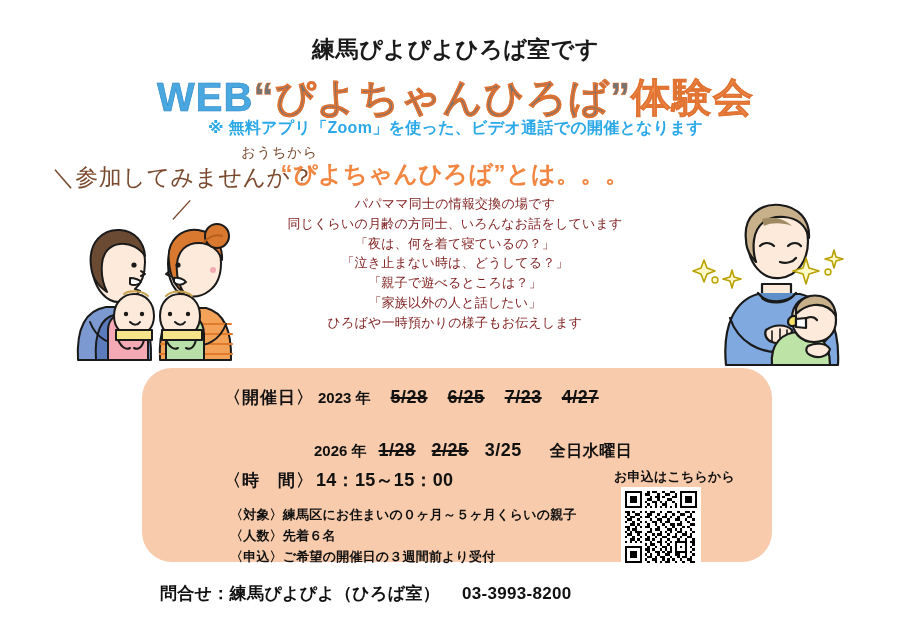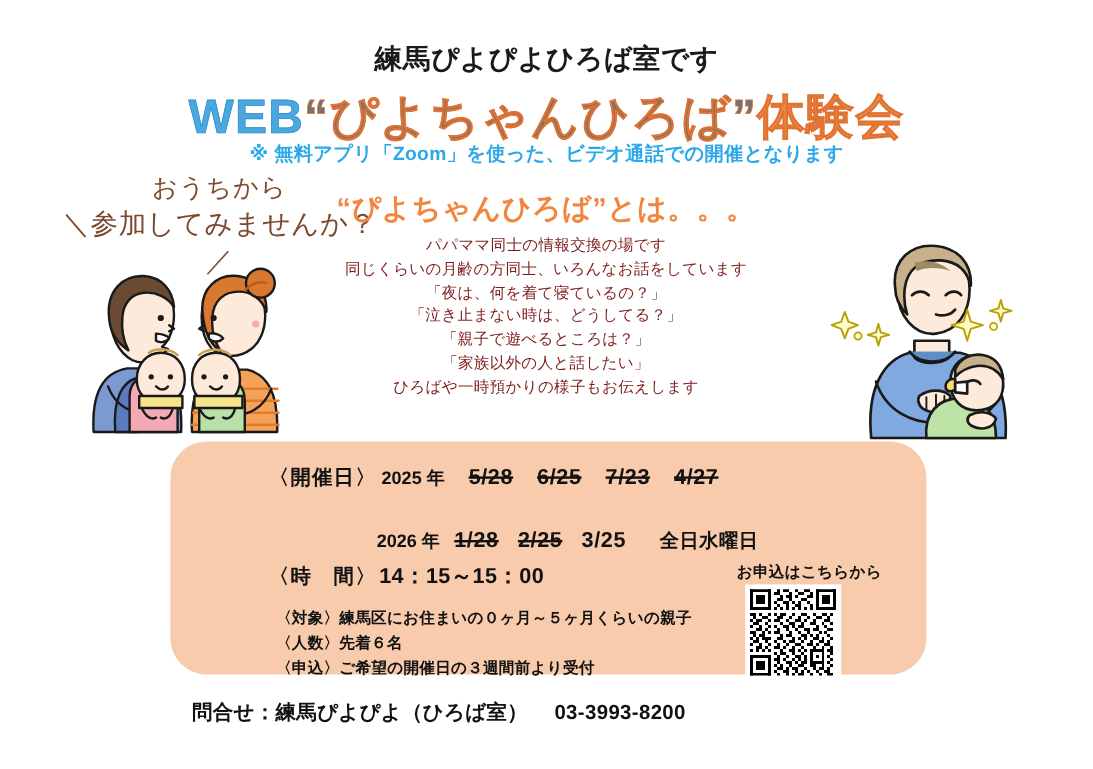--- a/index.html
+++ b/index.html
@@ -72,21 +72,21 @@
   
   .handwritten {
     position: absolute;
     top: 143px;
     left: 48px;
     width: 270px;
     color: #7b4a2e;
     text-align: center;
     line-height: 1.35;
   }
-  .handwritten .l1 { font-size: 21px; letter-spacing: 1px; }
+  .handwritten .l1 { font-size: 14px; letter-spacing: 1px; text-align: right; }
   .handwritten .l2 { font-size: 23px; letter-spacing: 0.5px; }
 
   
   .body-block {
     position: absolute;
     top: 158px;
     left: 205px;
     width: 500px;
     text-align: center;
   }
@@ -391,21 +391,21 @@
         </g>
         <circle cx="27" cy="88" r="3" fill="#fffbc8" stroke="#b8a000" stroke-width="1.4"></circle>
         <circle cx="140" cy="80" r="3" fill="#fffbc8" stroke="#b8a000" stroke-width="1.4"></circle>
       </g>
     </svg>
   </div>
 
   <div class="info-box">
 
     <div class="row-dates">
-      <span class="label">〈開催日〉</span><span class="year">2025 年</span><span class="date-item struck">5/28</span><span class="date-item struck">6/25</span><span class="date-item struck">7/23</span><span class="date-item struck">4/27</span>
+      <span class="label">〈開催日〉</span><span class="year">2023 年</span><span class="date-item struck">5/28</span><span class="date-item struck">6/25</span><span class="date-item struck">7/23</span><span class="date-item struck">4/27</span>
     </div>
 
 
     <div class="dates-row3">
       <span class="year">2026 年</span><span class="date-item struck">1/28</span><span class="date-item struck">2/25</span><span class="date-item">3/25</span><span class="allday">全日水曜日</span>
     </div>
 
     <div class="row-time">
       <span class="label">〈時　間〉</span><span class="time-value">14：15～15：00</span>
     </div>

